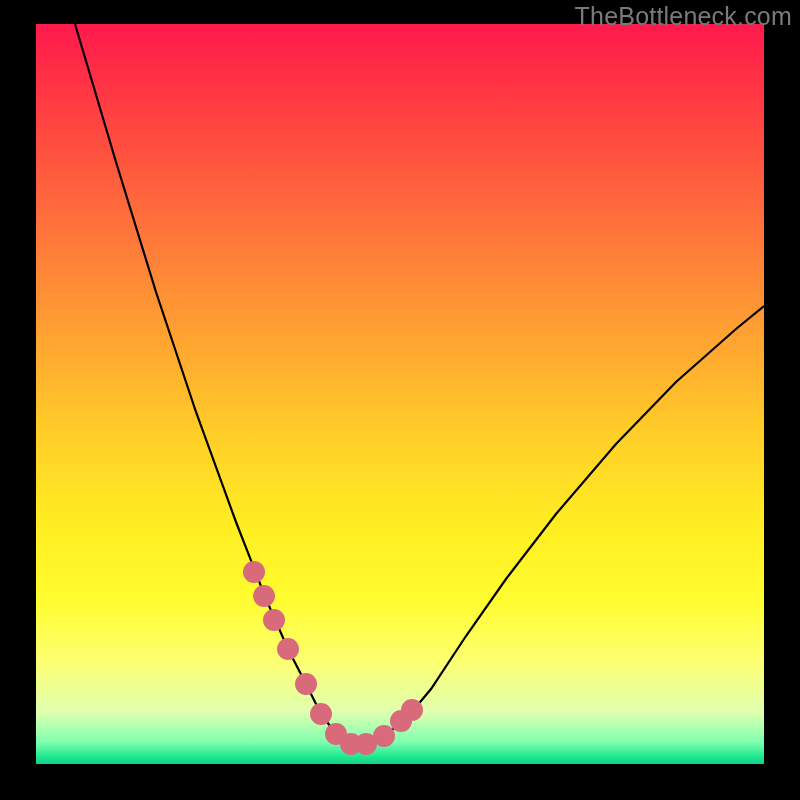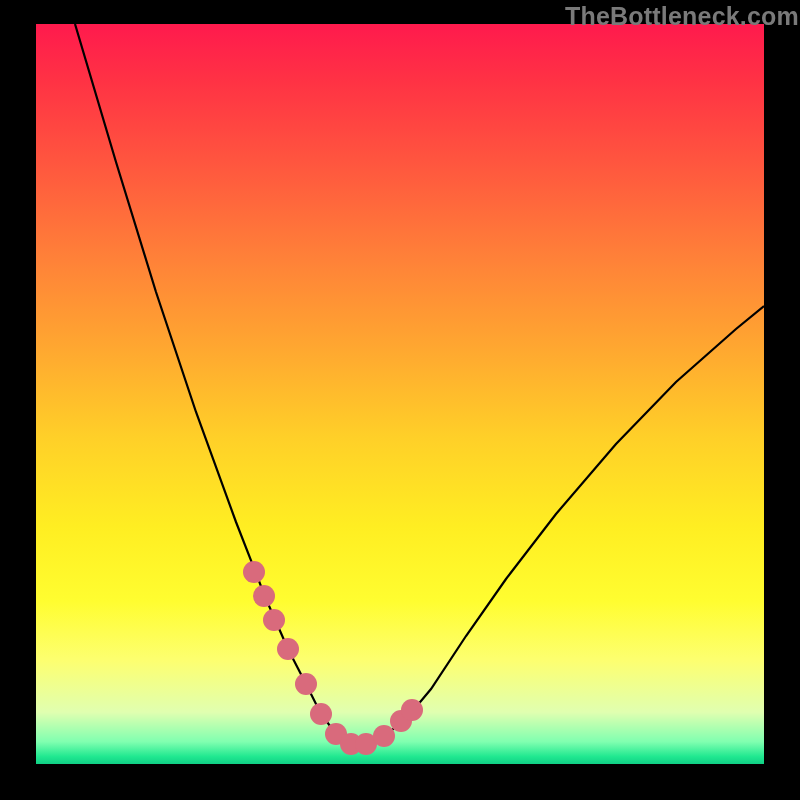--- a/index.html
+++ b/index.html
@@ -29,25 +29,25 @@
       #fdff70 86%,
       #e0ffb0 93%,
       #80ffb0 97%,
       #20e890 99%,
       #10d085 100%
     );
   }
   .watermark {
     position: absolute;
     top: 2px;
-    right: 1px;
+    right: 8px;
     font-family: Arial, Helvetica, sans-serif;
     font-size: 25px;
     color: #7a7a7a;
-    font-weight: 700;
+    font-weight: 400;
     letter-spacing: 0.2px;
   }
   svg.curve {
     position: absolute;
     left: 0;
     top: 0;
     width: 728px;
     height: 740px;
   }
 </style>

